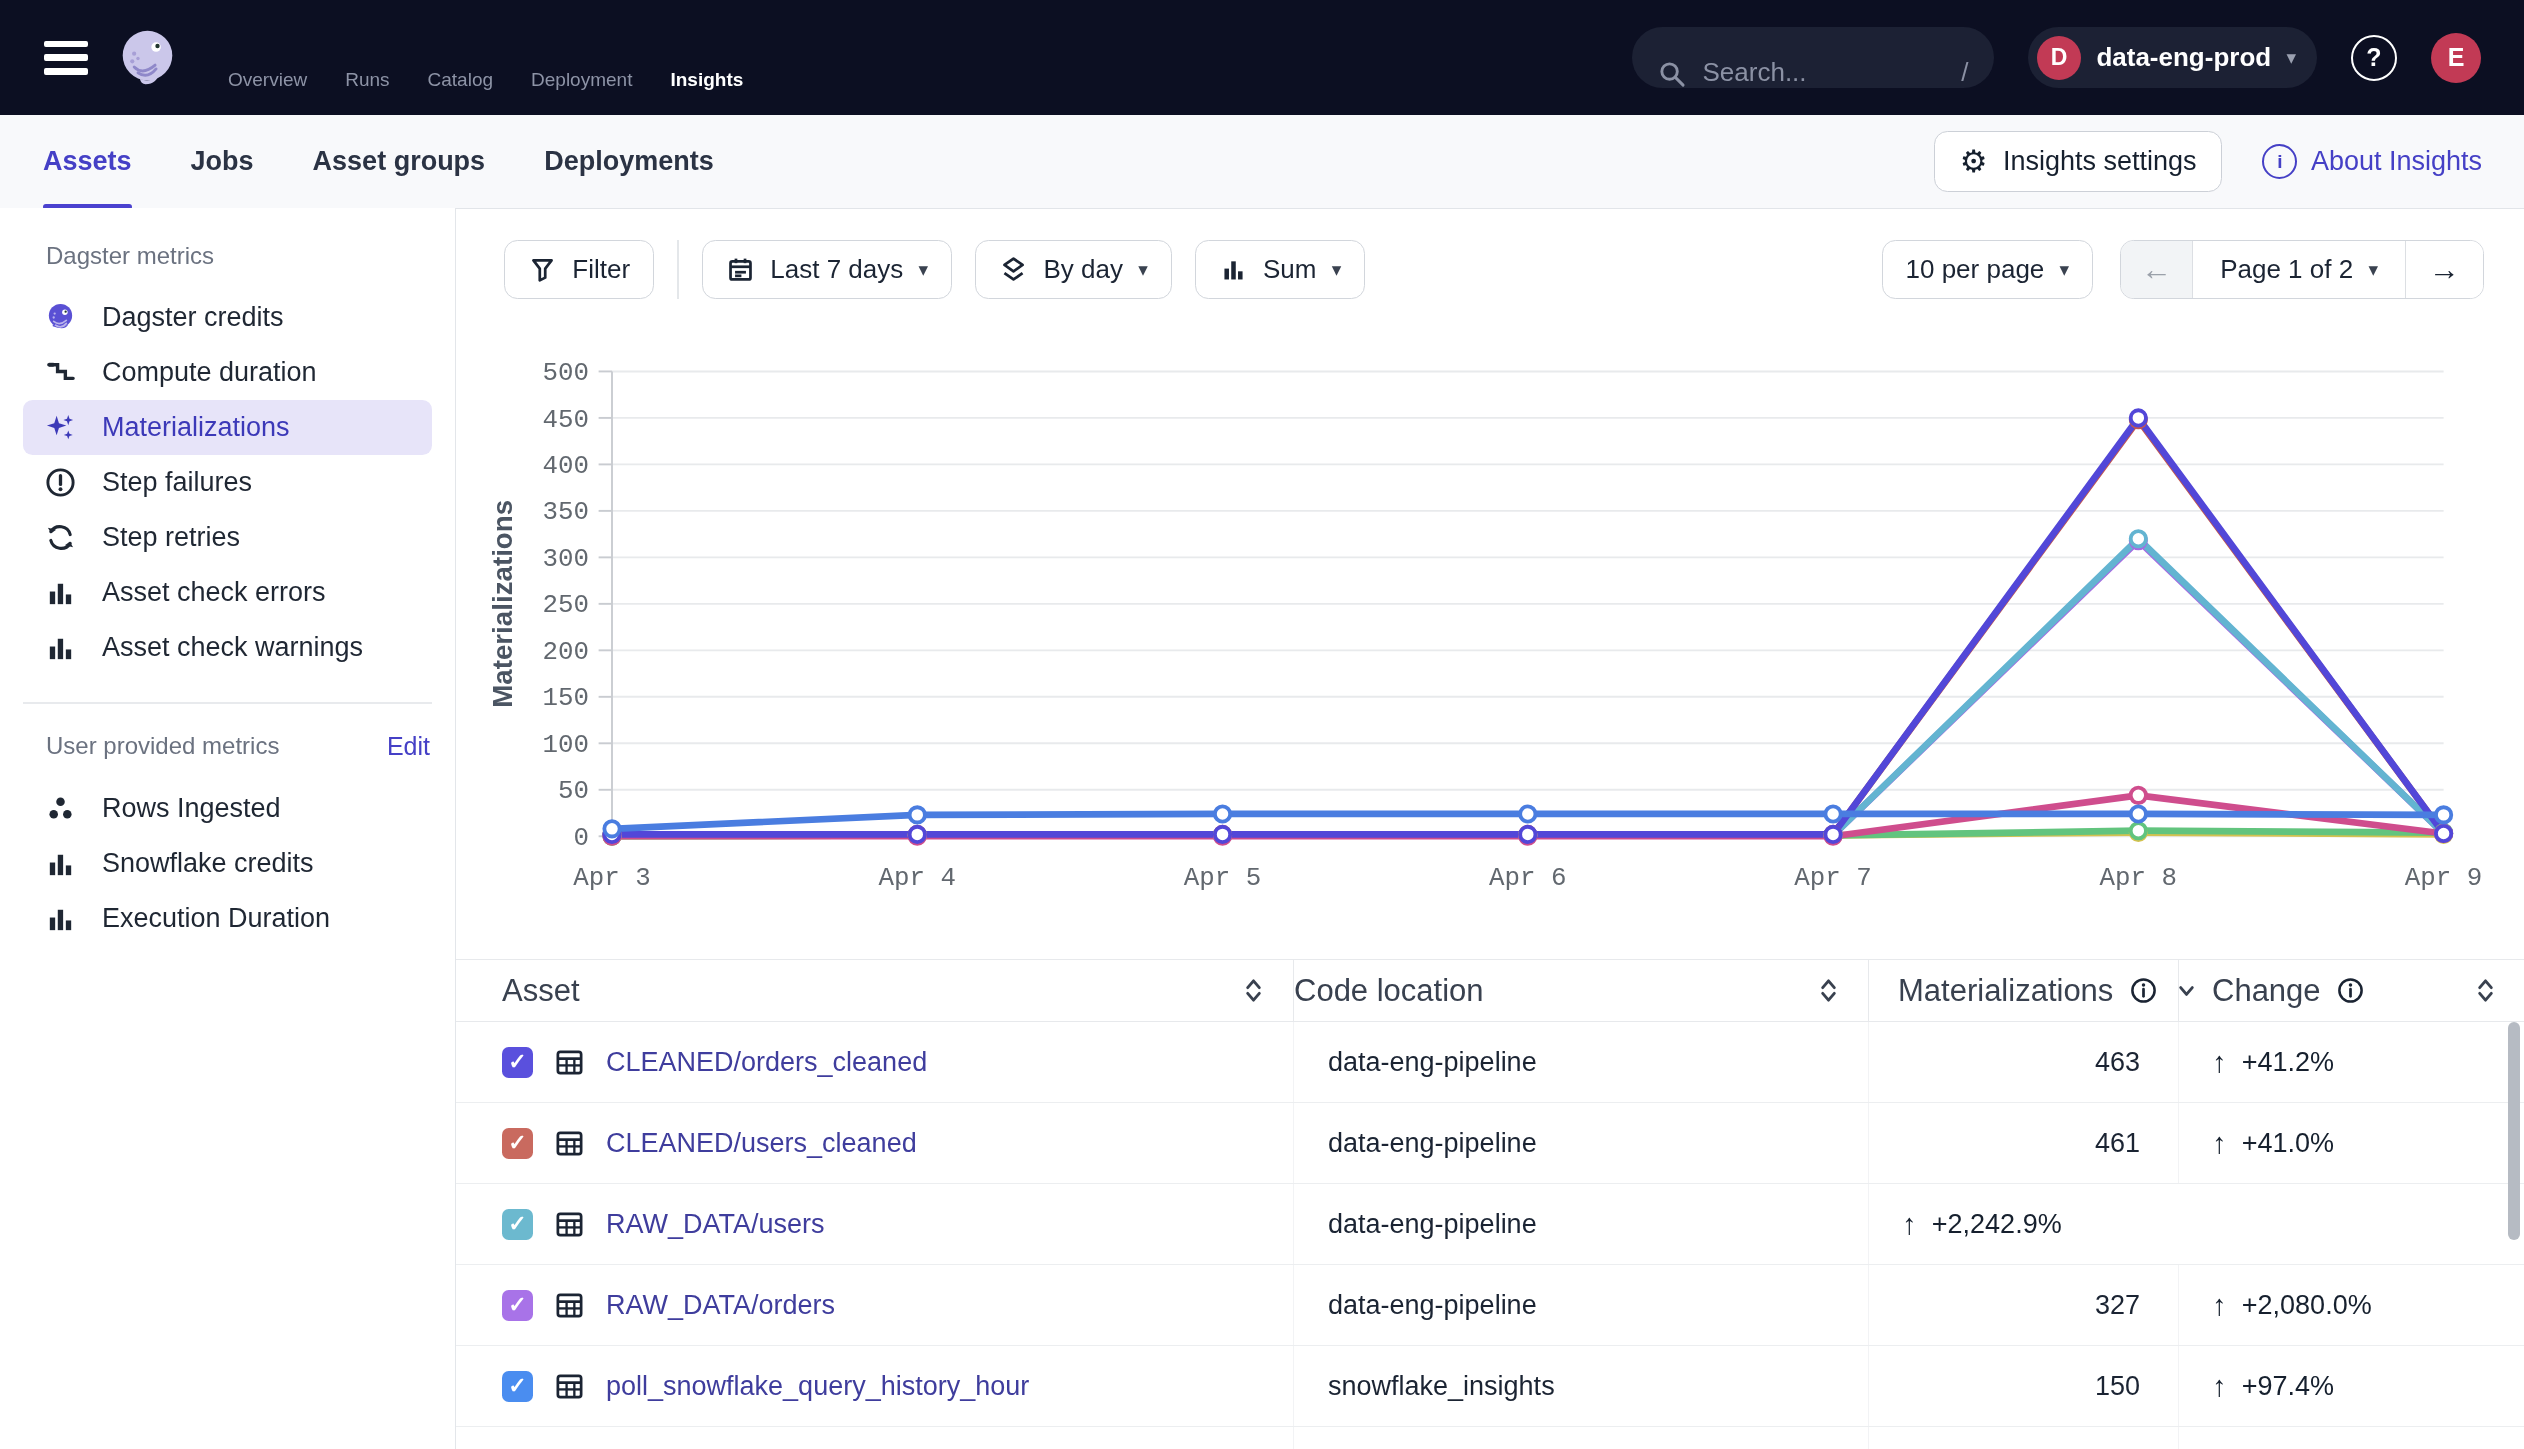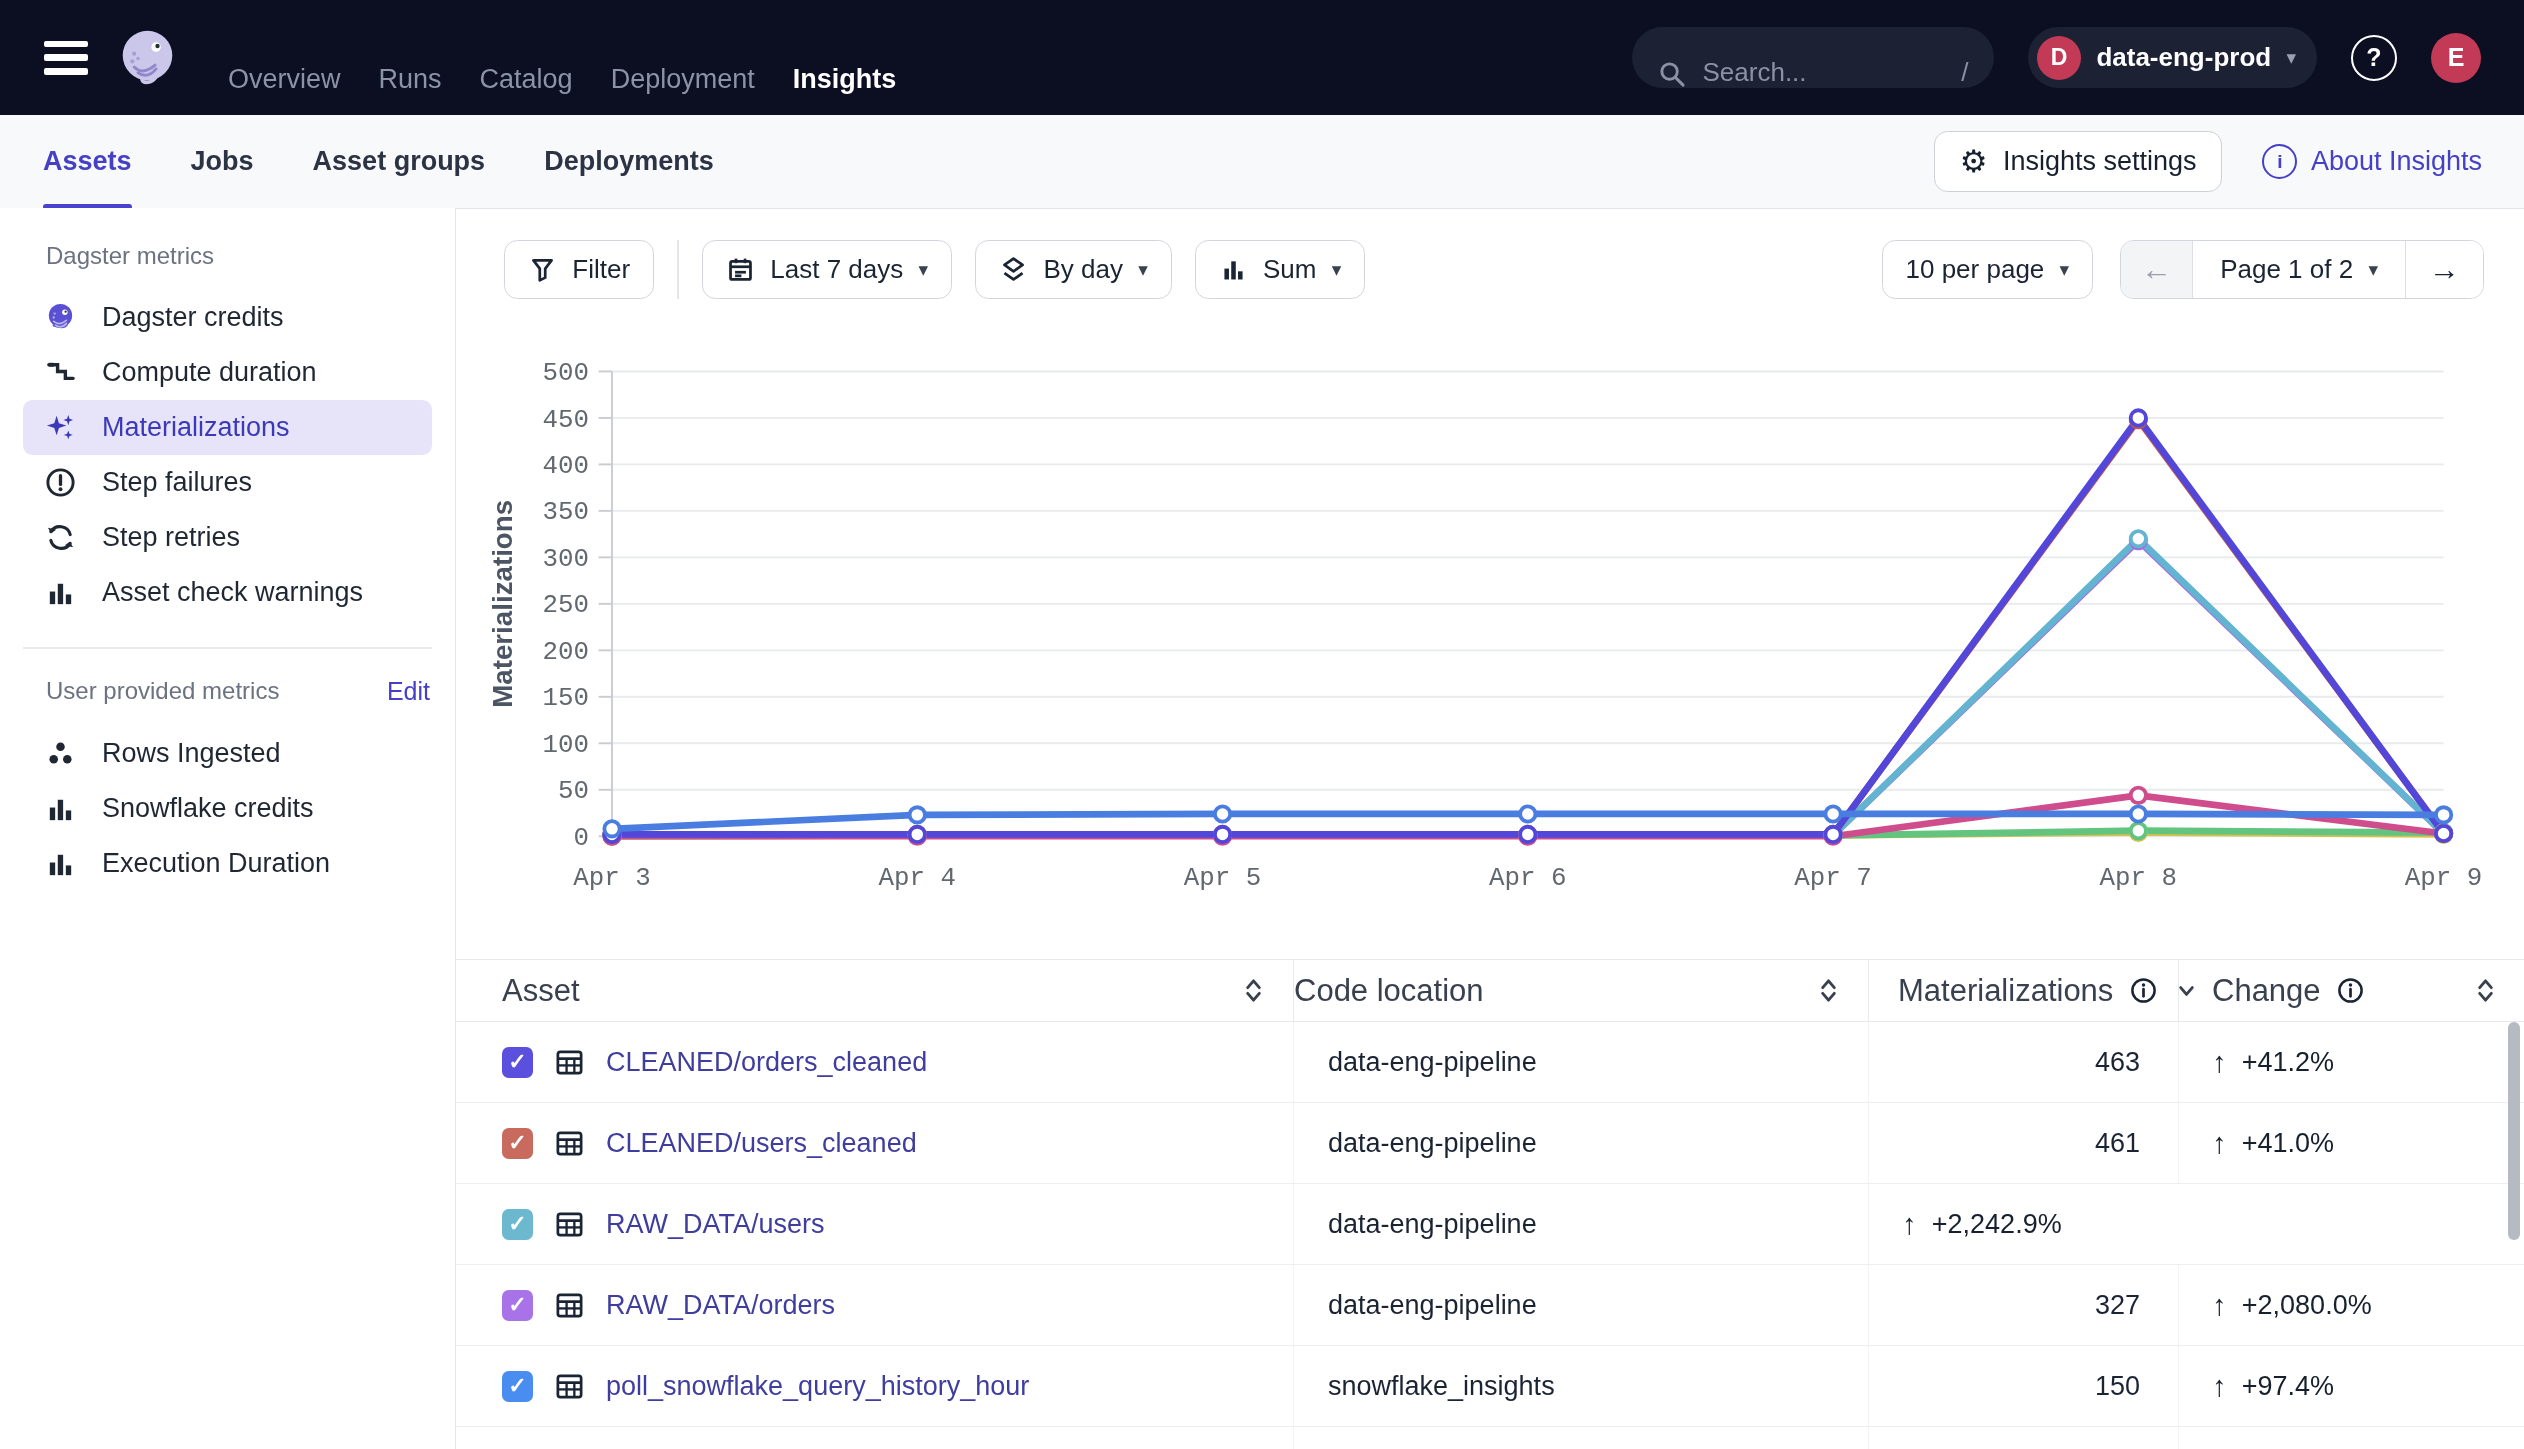--- a/index.html
+++ b/index.html
@@ -8,21 +8,21 @@
     background:#ffffff;font-family:"Liberation Sans",sans-serif;
     -webkit-font-smoothing:antialiased;color:#1b2433;
   }
   
   .topnav{position:absolute;left:0;top:0;width:2525px;height:115px;background:#0c0f22;
     display:flex;align-items:center;padding:0 44px;box-sizing:border-box;}
   .hamburger{width:44px;height:34px;display:flex;flex-direction:column;justify-content:space-between;cursor:pointer;}
   .hamburger span{display:block;height:6.7px;background:#fff;border-radius:1.9px;}
   .logo{width:61px;height:61px;margin-left:29px;flex:0 0 auto;}
   .nav-items{display:flex;align-items:center;gap:38px;margin-left:50px;}
-  .nav-item{font-size:27px;font-weight:500;color:#8d93a6;cursor:pointer;white-space:nowrap;margin-top:44px;}
+  .nav-item{font-size:19px;font-weight:500;color:#8d93a6;cursor:pointer;white-space:nowrap;margin-top:44px;}
   .nav-item.active{color:#ffffff;font-weight:600;}
   .topnav-right{margin-left:auto;display:flex;align-items:center;gap:34px;}
   .search-pill{width:362px;height:61px;background:#1c2134;border-radius:31px;display:flex;align-items:flex-end;
     padding:0 25px;box-sizing:border-box;gap:17px;cursor:text;}
   .search-pill .ph{color:#8b91a4;font-size:26px;flex:1;}
   .search-pill .slash{color:#8b91a4;font-size:26px;}
   .org-pill{height:61px;background:#1c2134;border-radius:31px;display:flex;align-items:center;
     padding:0 21px 0 9.6px;gap:15.3px;cursor:pointer;}
   .d-badge{width:44px;height:44px;border-radius:50%;background:#c23a55;color:#fff;display:flex;align-items:center;
     justify-content:center;font-size:23px;font-weight:700;}
@@ -221,20 +221,30 @@
     <div class="side-item">
       <span class="icn">
         <svg width="33" height="33" viewBox="0 0 34 34">
           <path d="M27 14 a11 11 0 0 0 -20 -3" fill="none" stroke="#1f2733" stroke-width="3.2" stroke-linecap="round"></path>
           <path d="M7 20 a11 11 0 0 0 20 3" fill="none" stroke="#1f2733" stroke-width="3.2" stroke-linecap="round"></path>
           <path d="M4 7 L7.5 12.5 L12.5 9 Z" fill="#1f2733"></path>
           <path d="M30 27 L26.5 21.5 L21.5 25 Z" fill="#1f2733"></path>
         </svg>
       </span>
       <span>Step retries</span>
+    </div>
+    <div class="side-item">
+      <span class="icn">
+        <svg width="33" height="33" viewBox="0 0 34 34">
+          <rect x="6" y="16" width="5.5" height="13" fill="#1f2733"></rect>
+          <rect x="14.2" y="8" width="5.5" height="21" fill="#1f2733"></rect>
+          <rect x="22.5" y="19" width="5.5" height="10" fill="#1f2733"></rect>
+        </svg>
+      </span>
+      <span>Asset check errors</span>
     </div>
     <div class="side-item">
       <span class="icn">
         <svg width="33" height="33" viewBox="0 0 34 34">
           <rect x="6" y="16" width="5.5" height="13" fill="#1f2733"></rect>
           <rect x="14.2" y="8" width="5.5" height="21" fill="#1f2733"></rect>
           <rect x="22.5" y="19" width="5.5" height="10" fill="#1f2733"></rect>
         </svg>
       </span>
       <span>Asset check warnings</span>

